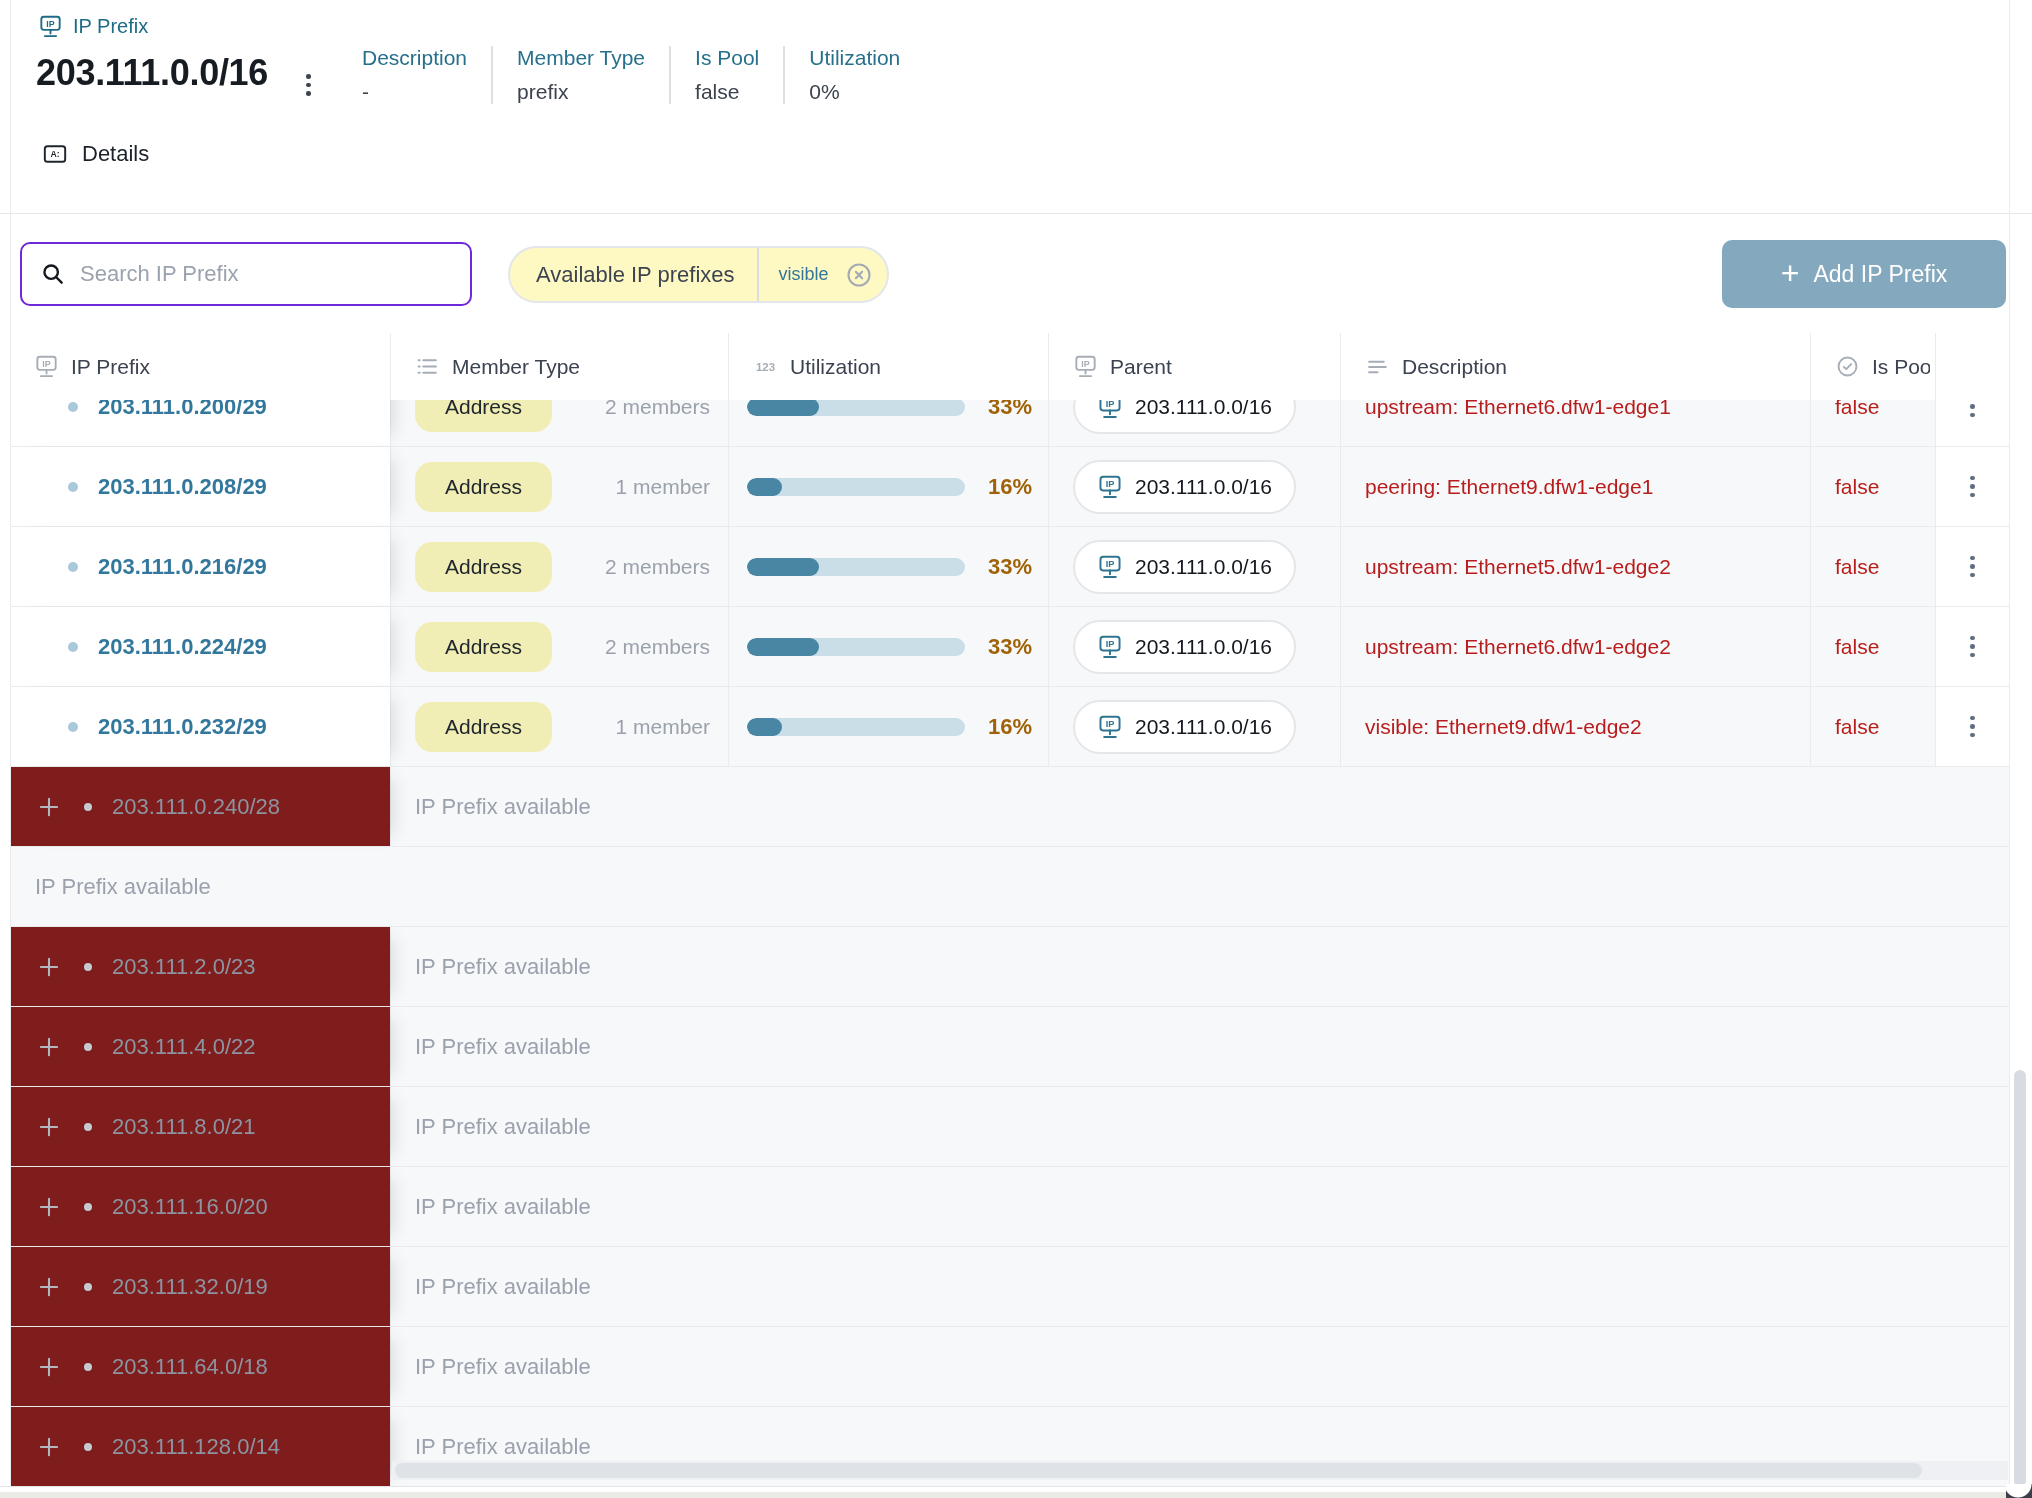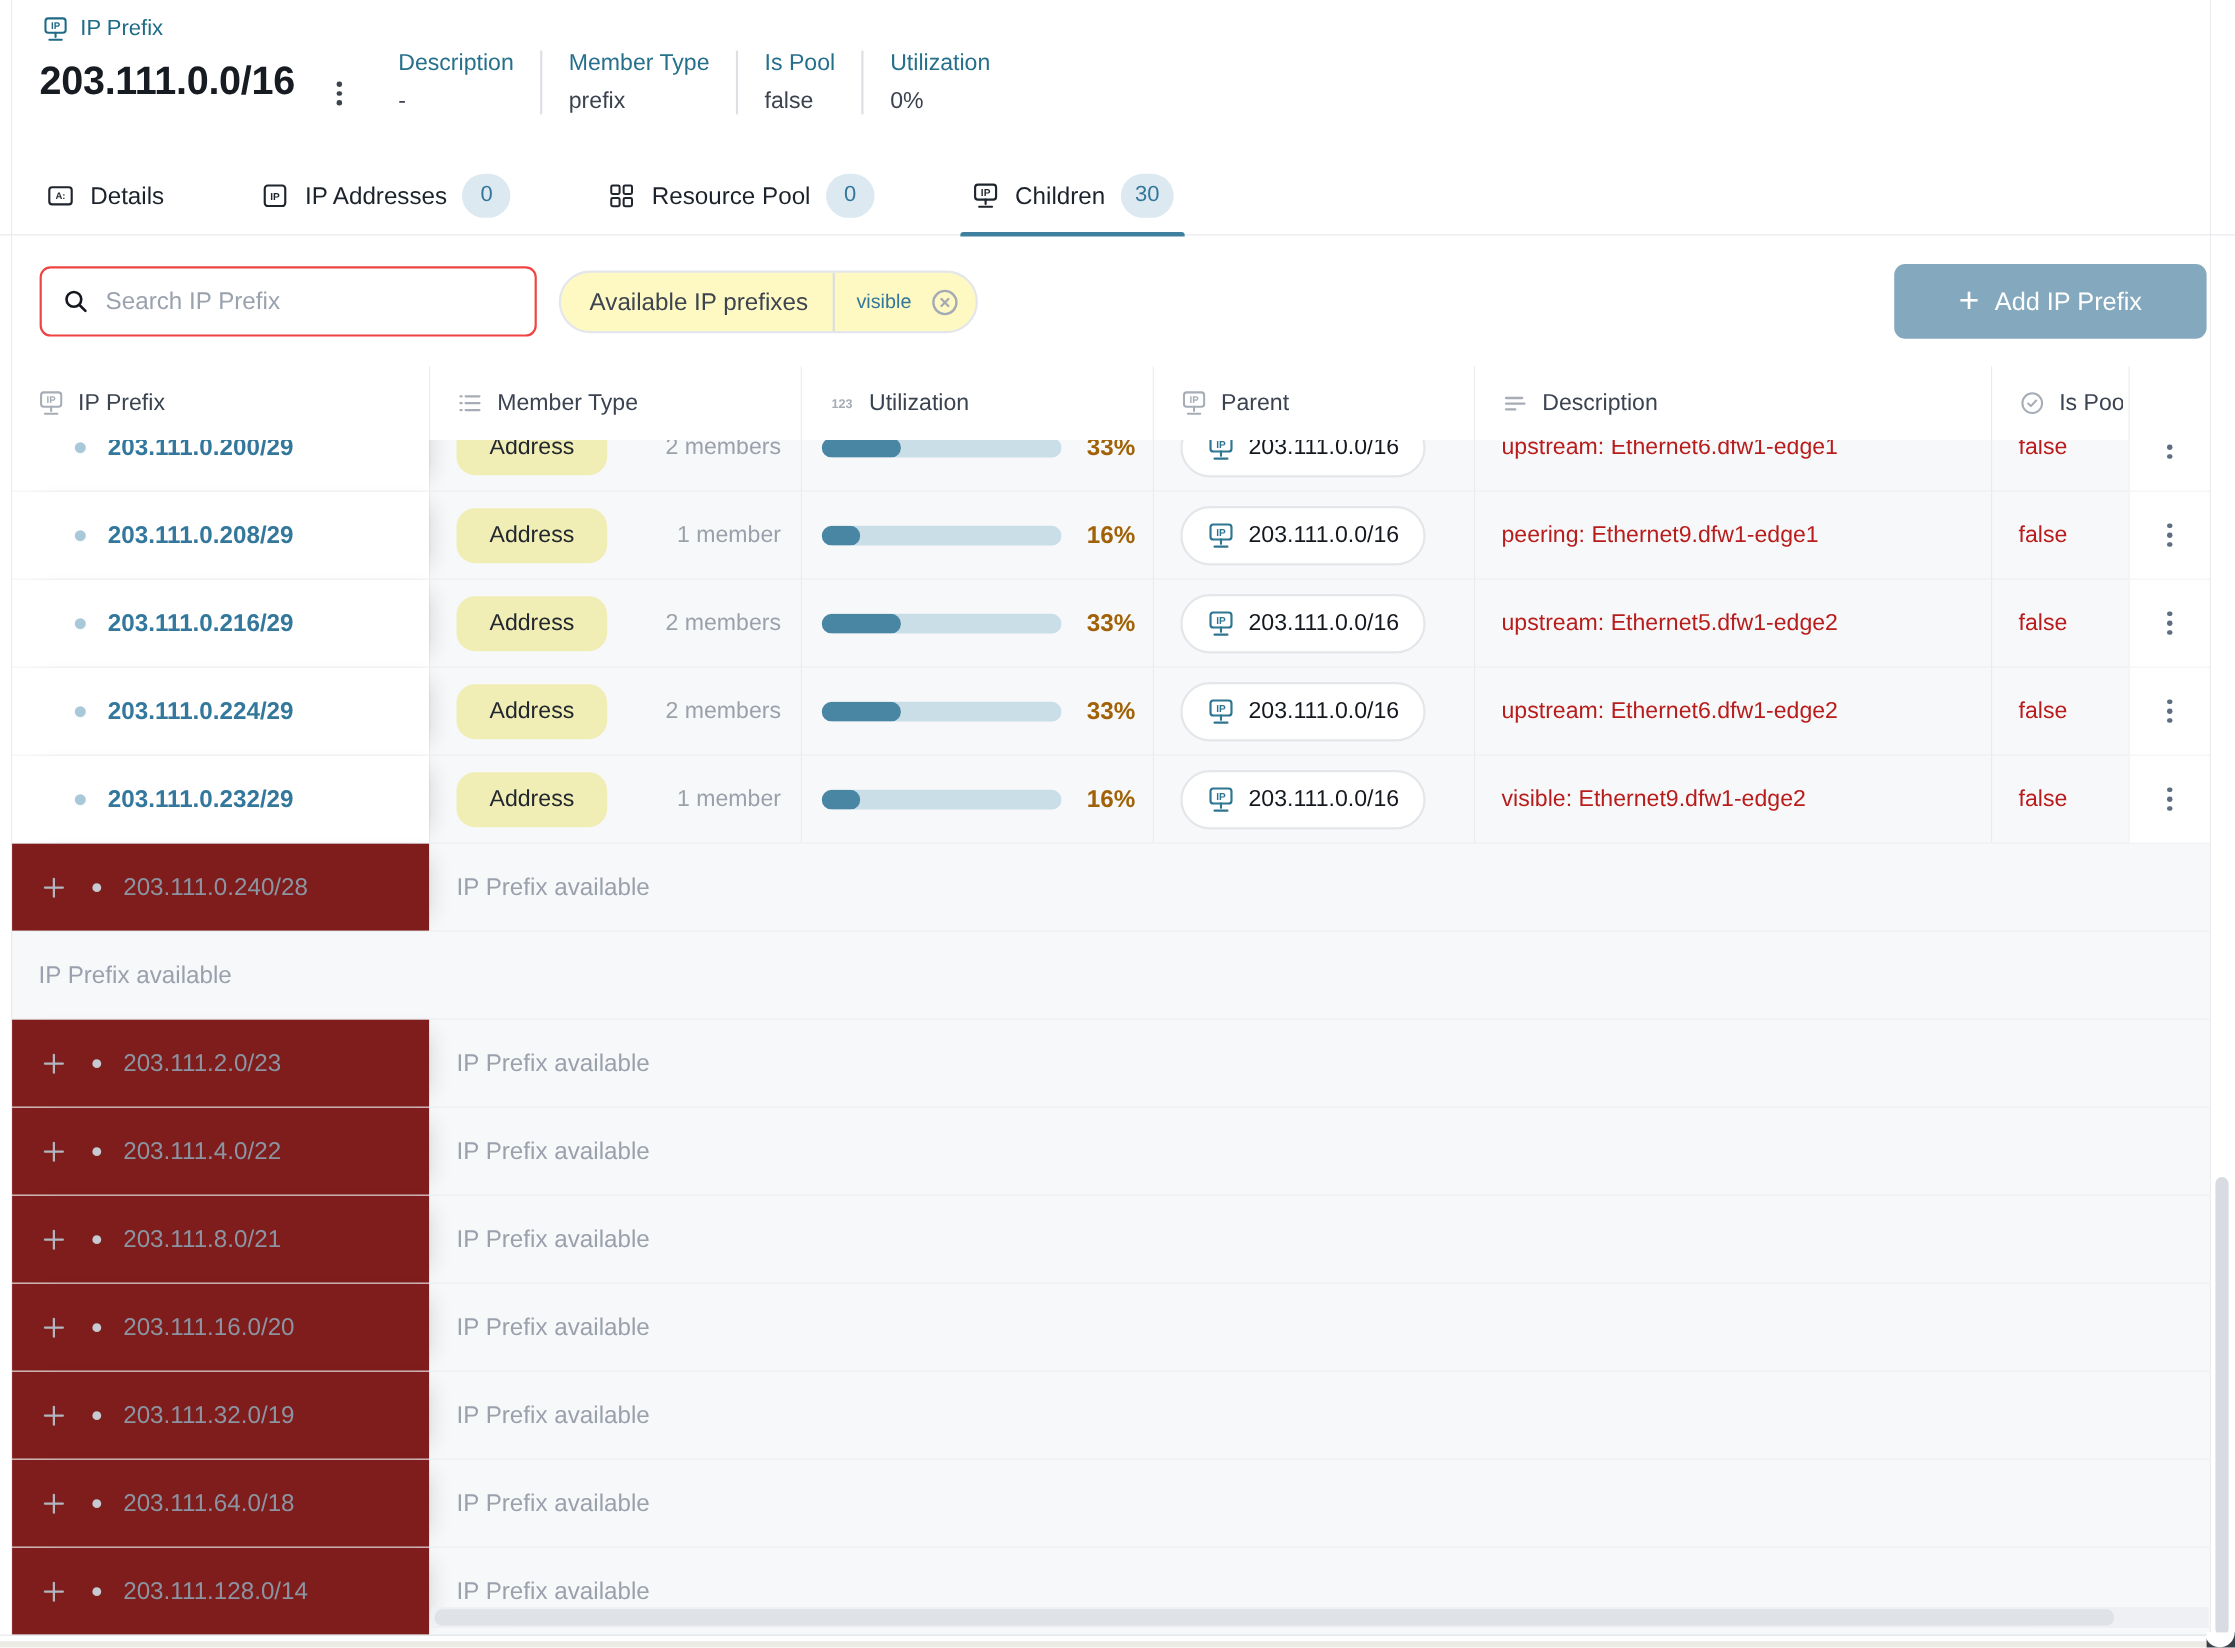--- a/index.html
+++ b/index.html
@@ -20,31 +20,31 @@
   .kebab { display:inline-flex; flex-direction:column; gap:4px; cursor:pointer; }
   .kebab i { width:4.5px; height:4.5px; border-radius:50%; background:currentColor; }
   .title-kebab { position:absolute; left:306px; top:74px; color:#3d4450; }
   .meta { position:absolute; left:362px; top:46px; display:flex; align-items:stretch; }
   .meta-item { display:flex; flex-direction:column; }
   .meta-label { font-size:21px; font-weight:500; color:#27708b; }
   .meta-value { margin-top:10px; font-size:21px; color:#3c434f; }
   .meta-sep { width:2px; background:#dcdfe4; margin:0 24px; }
 
   
-  .tabs { position:absolute; left:36px; top:141px; height:73px; display:flex; gap:76px; }
+  .tabs { position:absolute; left:36px; top:141px; height:73px; display:flex; gap:76px;flex-direction:column; }
   .tab { position:relative; display:flex; align-items:center; gap:14px; padding:0 6px; cursor:pointer; }
   .tab .t-icon { width:26px; height:26px; color:#1f252d; }
   .t-label { font-size:22px; font-weight:500; color:#1c222b; white-space:nowrap; }
   .t-badge { height:40px; min-width:44px; padding:0 13px; border-radius:20px; background:#dde9f0;
              color:#33769b; font-size:20px; font-weight:500; display:flex; align-items:center; justify-content:center; }
   .tab.active::after { content:""; position:absolute; left:-4px; right:-4px; bottom:-1px; height:4px;
                        background:#3f80a0; border-radius:3px 3px 0 0; }
 
   
-  .search { position:absolute; left:36px; top:242px; width:452px; height:64px; border:2px solid #ef4444;
+  .search { position:absolute; left:20px; top:242px; width:452px; height:64px; border:2px solid #6d28d9;
             border-radius:10px; background:#fff; display:flex; align-items:center; gap:14px; padding:0 18px; }
   .search .ic { width:26px; height:26px; color:#15191f; flex:0 0 auto; }
   .search input { flex:1; border:none; outline:none; font-family:"Liberation Sans",sans-serif;
                   font-size:22px; color:#2e3540; background:transparent; min-width:0; }
   .search input::placeholder { color:#9aa2ae; }
   .chip { position:absolute; left:508px; top:246px; height:57px; border:2px solid #e3e6ea; background:#fef9c3;
           border-radius:29px; display:flex; align-items:center; padding:0 14px 0 26px; cursor:pointer; }
   .chip-label { font-size:22px; color:#3d4450; white-space:nowrap; }
   .chip-sep { width:2px; align-self:stretch; background:#dadde2; margin-left:22px; }
   .chip-value { font-size:18px; font-weight:500; color:#33769b; margin:0 16px 0 20px; }

